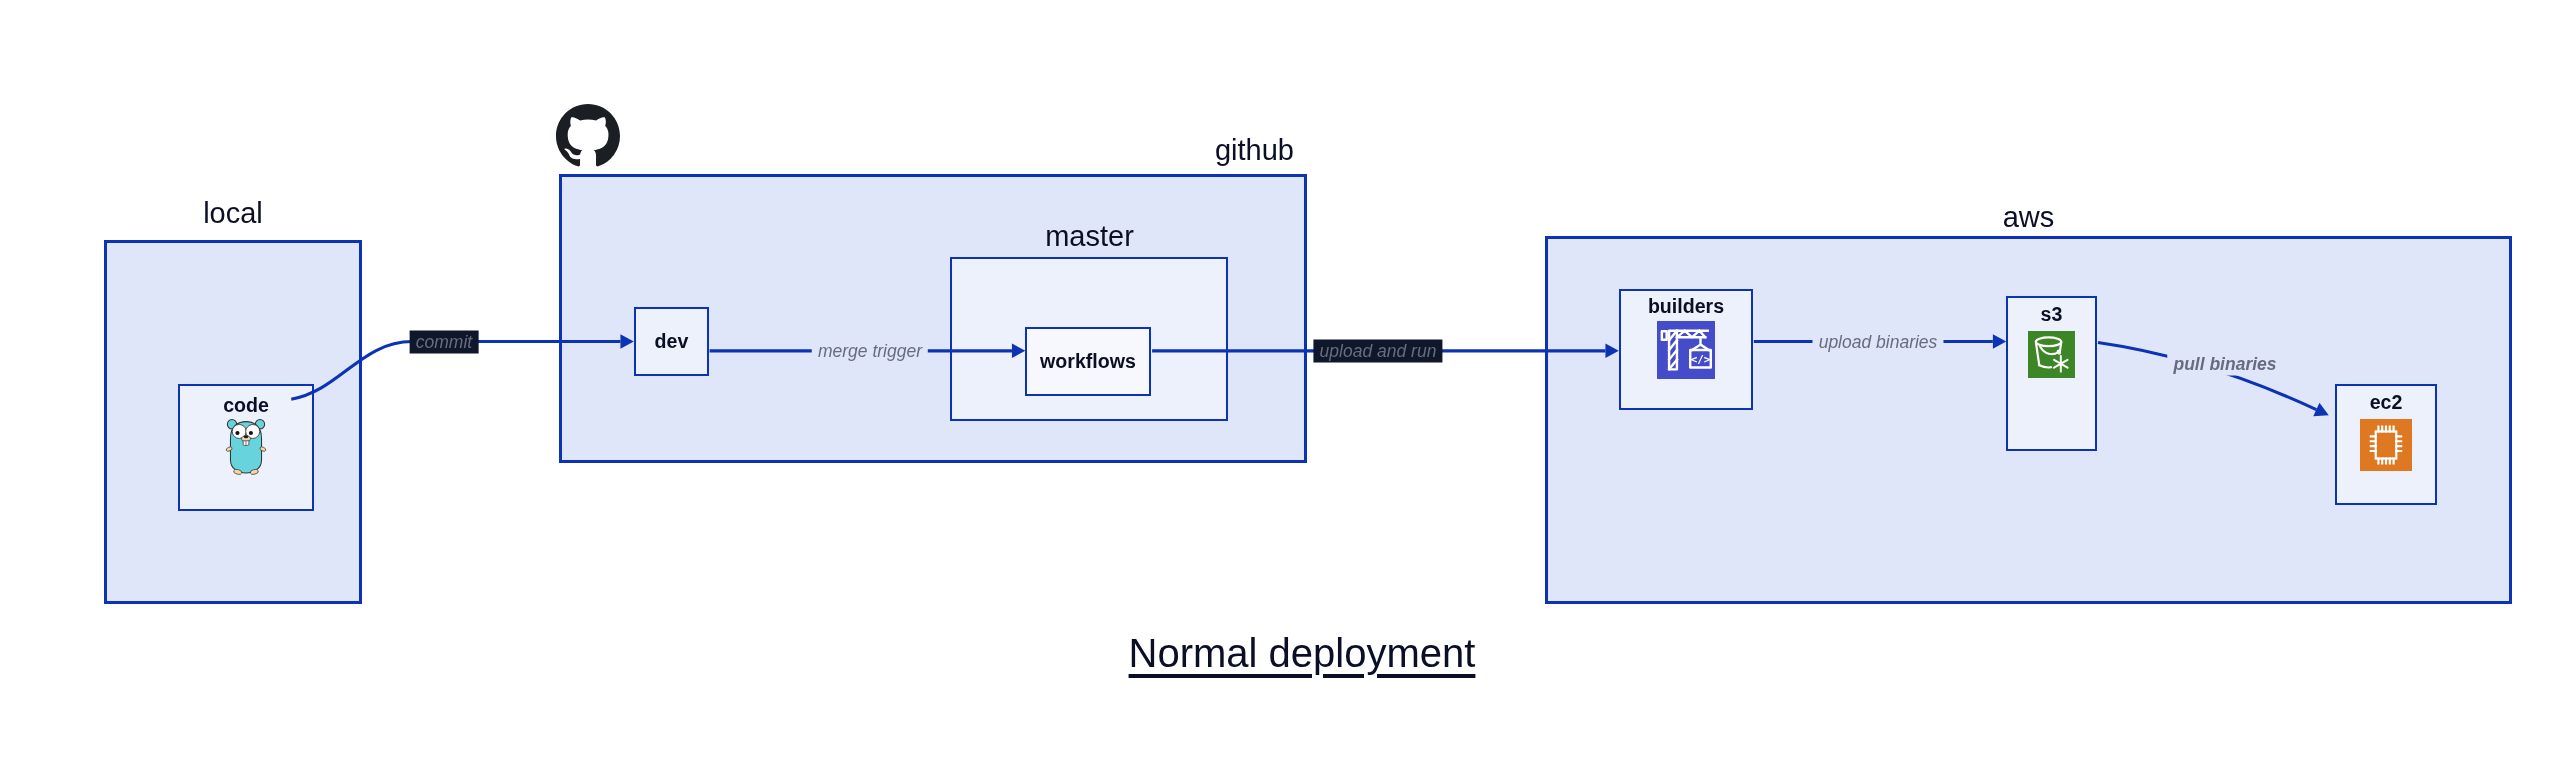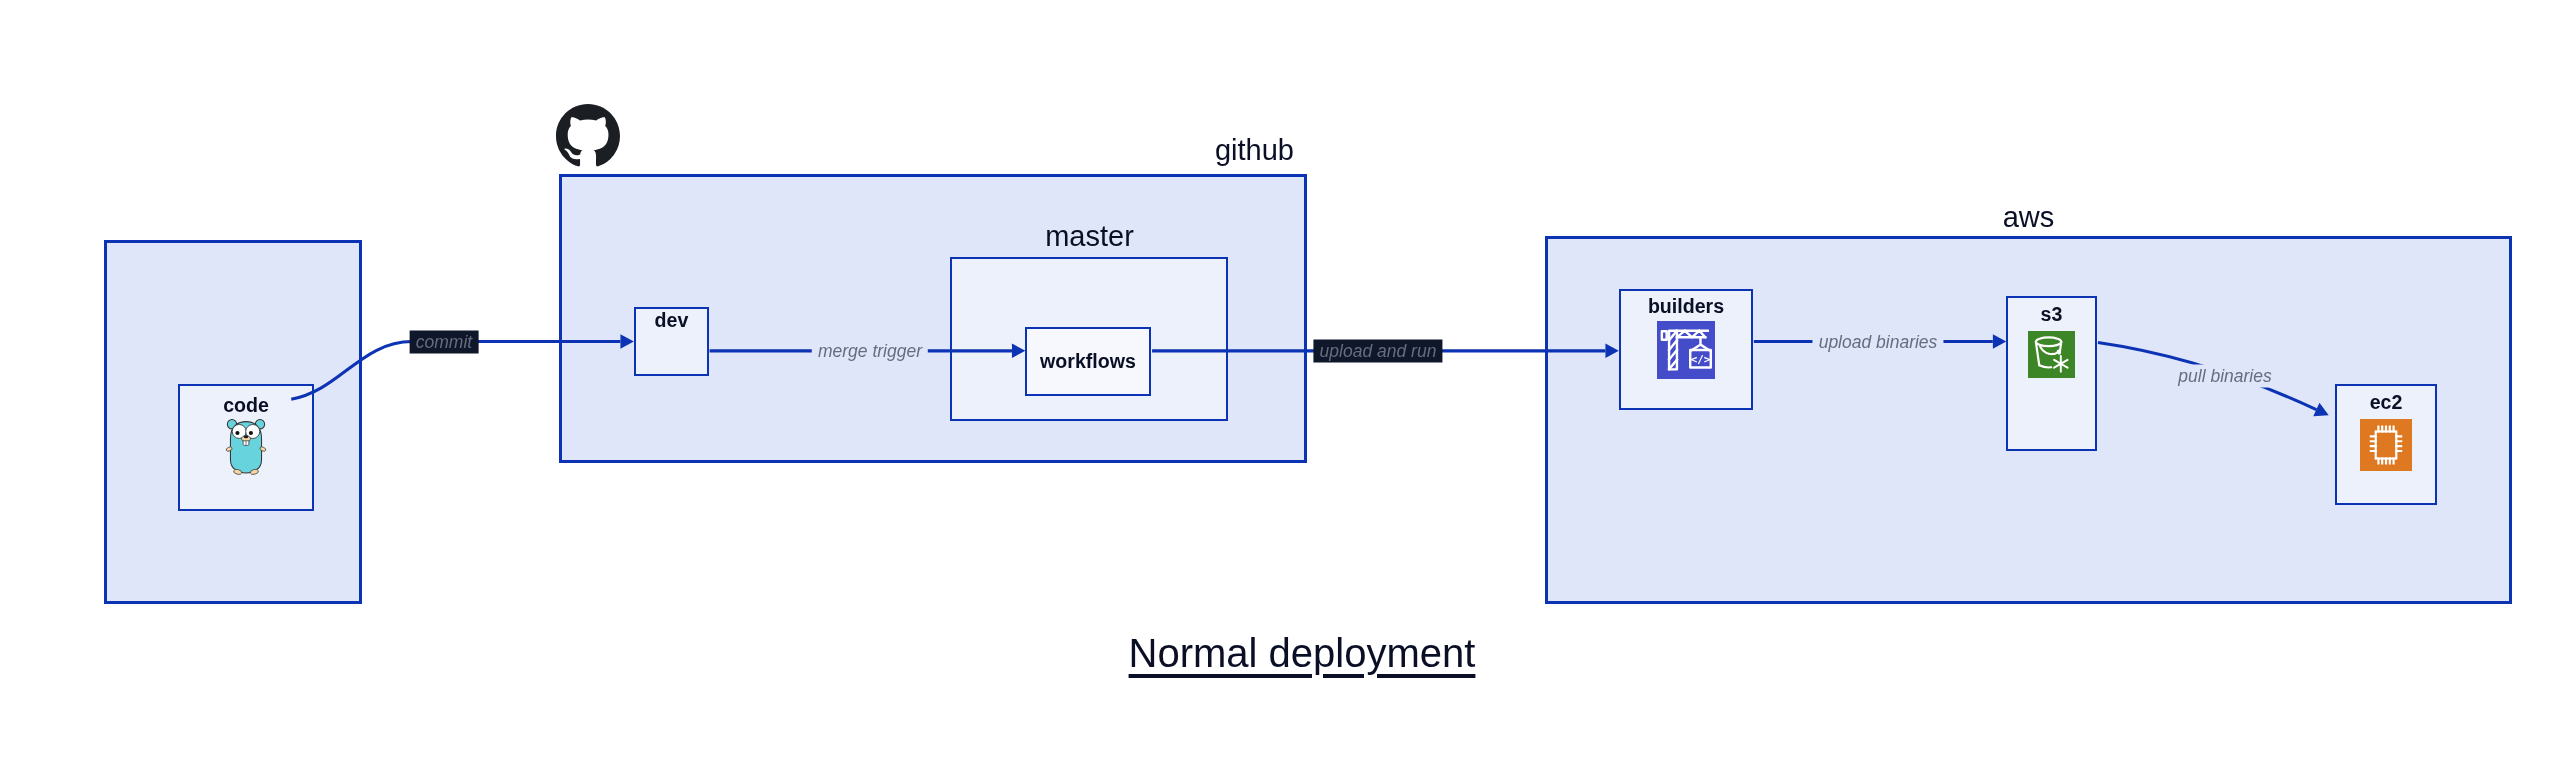--- a/index.html
+++ b/index.html
@@ -39,20 +39,21 @@
     font-size:40px;color:var(--ink);z-index:3;
   }
   #title span{text-decoration:underline;text-decoration-thickness:3.6px;text-underline-offset:7.2px;}
   .octocat{position:absolute;z-index:3;}
 </style>
 </head>
 <body>
 
 <div id="canvas">
 
+  <div class="group-label center" style="left:104px;top:198px;width:258px;">local</div>
   <div class="group-label" style="left:1294px;top:135px;transform:translateX(-100%);">github</div>
   <div class="group-label center" style="left:1012px;top:221px;width:155px;">master</div>
   <div class="group-label center" style="left:1951px;top:202px;width:155px;">aws</div>
 
   <div class="box lvl1" style="left:104px;top:240px;width:258px;height:364px;"></div>
   <div class="box lvl1" style="left:559px;top:174px;width:748px;height:289px;"></div>
   <div class="box lvl2" style="left:950px;top:257px;width:278px;height:164px;"></div>
   <div class="box lvl1" style="left:1545px;top:236px;width:967px;height:368px;"></div>
 
   <svg class="octocat" style="left:556px;top:104px;" width="64" height="64" viewBox="0 0 16 16">
@@ -75,21 +76,21 @@
         <circle cx="23.5" cy="29" r="4" fill="#111" stroke="none"></circle>
         <circle cx="49.5" cy="29" r="4" fill="#111" stroke="none"></circle>
         <ellipse cx="40" cy="40" rx="8.5" ry="5.5" fill="#F6D5A7" stroke-width="1.4"></ellipse>
         <ellipse cx="40" cy="36.5" rx="4.2" ry="2.8" fill="#1C1C1C" stroke="none"></ellipse>
         <path d="M34.5 44 h11 v6.5 a2.5 2.5 0 0 1 -2.5 2.5 h-6 a2.5 2.5 0 0 1 -2.5 -2.5 Z" fill="#fff" stroke-width="1.4"></path>
         <line x1="40" y1="44" x2="40" y2="52.5" stroke-width="1.2"></line>
       </g>
     </svg>
   </div>
 
-  <div class="box lvl2 node" style="left:634px;top:307px;width:75px;height:69px;justify-content:flex-start;">
+  <div class="box lvl2 node" style="left:634px;top:307px;width:75px;height:69px;justify-content:center;">
     <div class="node-label">dev</div>
   </div>
 
   <div class="box lvl3 node" style="left:1025px;top:327px;width:126px;height:69px;justify-content:center;">
     <div class="node-label">workflows</div>
   </div>
 
   <div class="box lvl2 node" style="left:1619px;top:281px;width:134px;height:121px;padding-top:4.1px;margin-top:8px;">
     <div class="node-label">builders</div>
     <svg class="icon-tile" style="margin-top:3.1px;" width="58" height="58" viewBox="0 0 48 48">
@@ -149,20 +150,20 @@
     <path d="M3404 663 L3868 663"></path>
     <polygon points="3894,663 3868,649 3868,677"></polygon>
     <path d="M4072 665 Q4280 695 4496 795"></path>
     <polygon points="4520,806 4490,808 4502,782"></polygon>
   </svg>
 
   <span class="edge-label bg-white" style="left:444px;top:342px;">commit</span>
   <span class="edge-label bg-fill1" style="left:870px;top:351px;">merge trigger</span>
   <span class="edge-label bg-white" style="left:1378px;top:351px;">upload and run</span>
   <span class="edge-label bg-fill1" style="left:1878px;top:342px;">upload binaries</span>
-  <span class="edge-label bg-fill1" style="left:2225px;top:376px;">pull binaries</span>
+  <span class="edge-label bg-fill1" style="left:2225px;top:364px;font-weight:bold;">pull binaries</span>
 
   <div id="title">
     <span>Normal deployment</span>
   </div>
 
 </div>
 
 
 </body></html>

